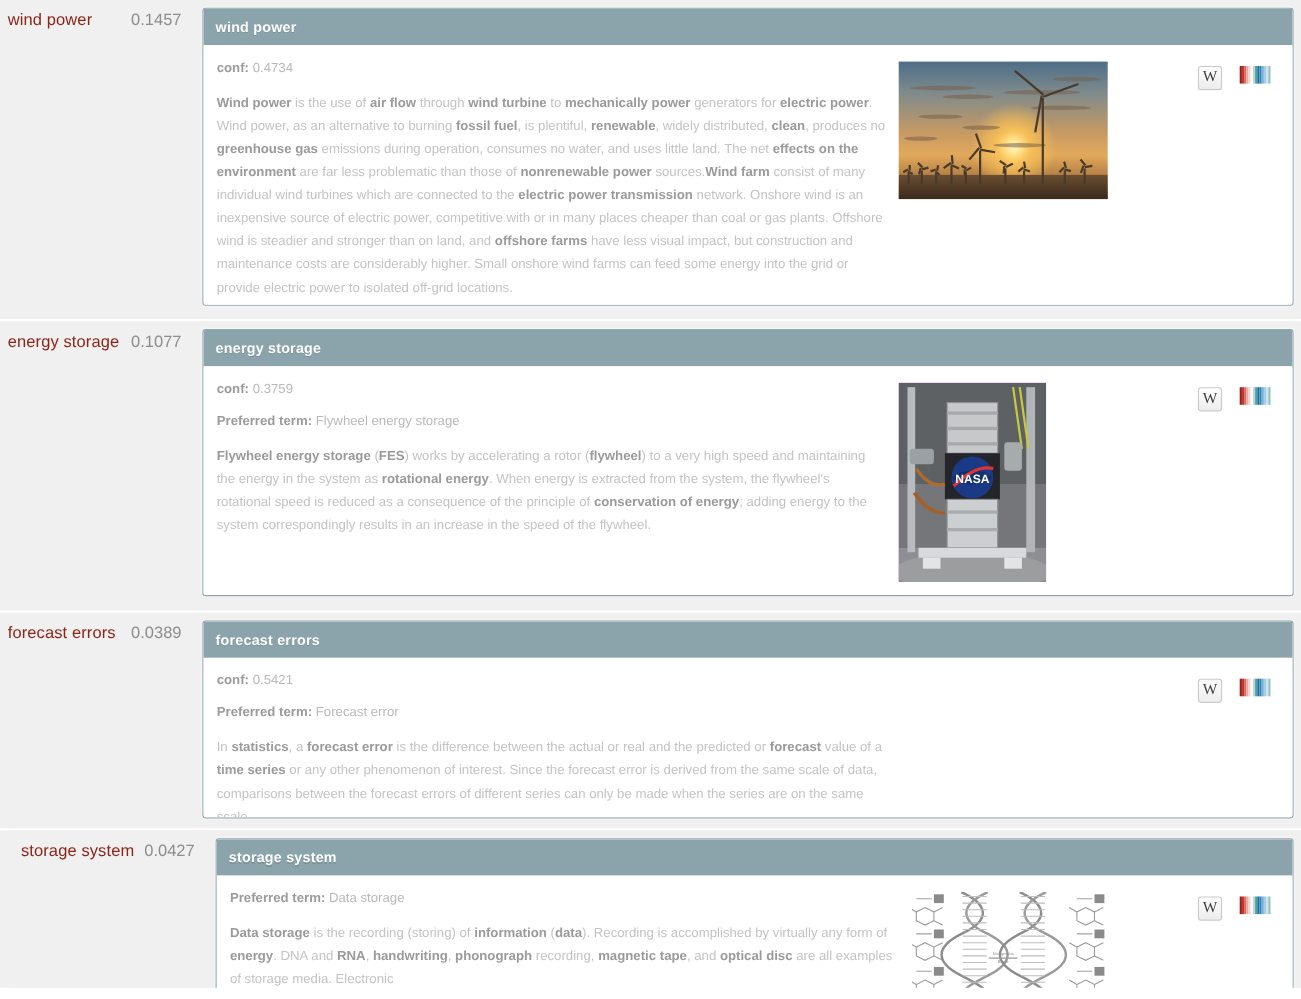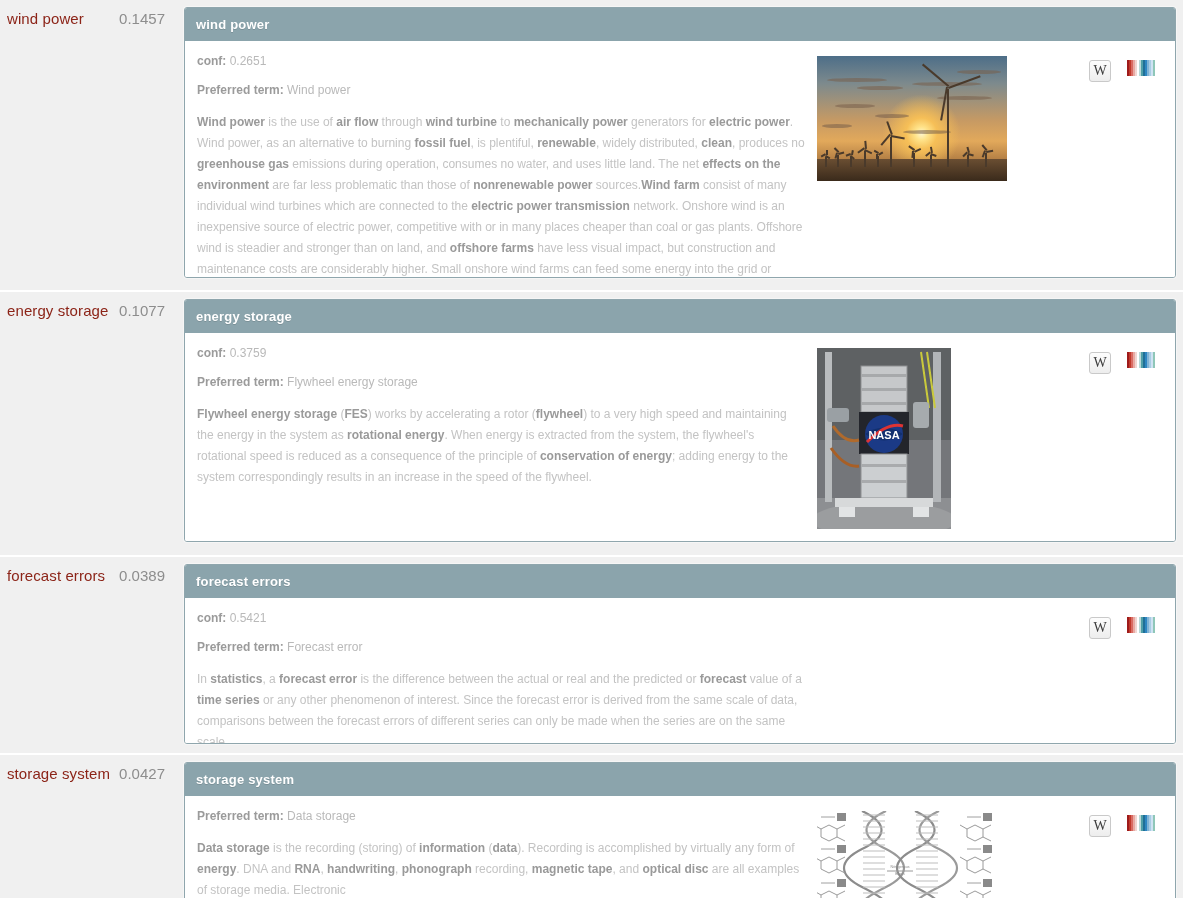--- a/index.html
+++ b/index.html
@@ -156,22 +156,21 @@
       <div class="row-left">
         <span class="mention">wind power</span>
         <span class="score">0.1457</span>
       </div>
       <div class="row-right">
         <div class="card" style="height: 271px;">
           <div class="card-header">wind power</div>
           <div class="card-body">
             <div class="body-grid">
               <div class="body-text">
-                <div class="field"><b>conf:</b> <span class="val">0.2651</span></div>
-                <div class="field"><b>Preferred term:</b> <span class="val">Wind power</span></div>
+                <div class="field"><b>conf:</b> <span class="val">0.4734</span></div>
                 <p class="abstract"><b>Wind power</b><span> is the use of </span><b>air flow</b><span> through </span><b>wind turbine</b><span> to </span><b>mechanically power</b><span> generators for </span><b>electric power</b><span>. Wind power, as an alternative to burning </span><b>fossil fuel</b><span>, is plentiful, </span><b>renewable</b><span>, widely distributed, </span><b>clean</b><span>, produces no </span><b>greenhouse gas</b><span> emissions during operation, consumes no water, and uses little land. The net </span><b>effects on the environment</b><span> are far less problematic than those of </span><b>nonrenewable power</b><span> sources.</span><b>Wind farm</b><span> consist of many individual wind turbines which are connected to the </span><b>electric power transmission</b><span> network. Onshore wind is an inexpensive source of electric power, competitive with or in many places cheaper than coal or gas plants. Offshore wind is steadier and stronger than on land, and </span><b>offshore farms</b><span> have less visual impact, but construction and maintenance costs are considerably higher. Small onshore wind farms can feed some energy into the grid or provide electric power to isolated off-grid locations.</span></p>
               </div>
               <div class="body-media">
                 <span class="img-frame img-wind">
                   <span class="cloud" style="left: 10px; top: 22px; width: 60px;"></span>
                   <span class="cloud" style="left: 40px; top: 30px; width: 46px;"></span>
                   <span class="cloud" style="left: 95px; top: 26px; width: 70px;"></span>
                   <span class="cloud" style="left: 18px; top: 48px; width: 40px;"></span>
                   <span class="cloud" style="left: 120px; top: 40px; width: 55px;"></span>
                   <span class="cloud" style="left: 58px; top: 58px; width: 34px;"></span>
@@ -373,21 +372,21 @@
                   <i style="background: rgb(169, 204, 227);"></i>
                   <i style="background: rgb(207, 226, 243);"></i>
                   <i style="background: rgb(143, 199, 184);"></i>
                 </span>
               </div>
             </div>
           </div>
         </div>
       </div>
     </div>
-    <div class="row" style="height: 145px;">
+    <div class="row" style="height: 145px; padding-left: 12px;">
       <div class="row-left">
         <span class="mention">storage system</span>
         <span class="score">0.0427</span>
       </div>
       <div class="row-right">
         <div class="card">
           <div class="card-header">storage system</div>
           <div class="card-body">
             <div class="body-grid">
               <div class="body-text">

